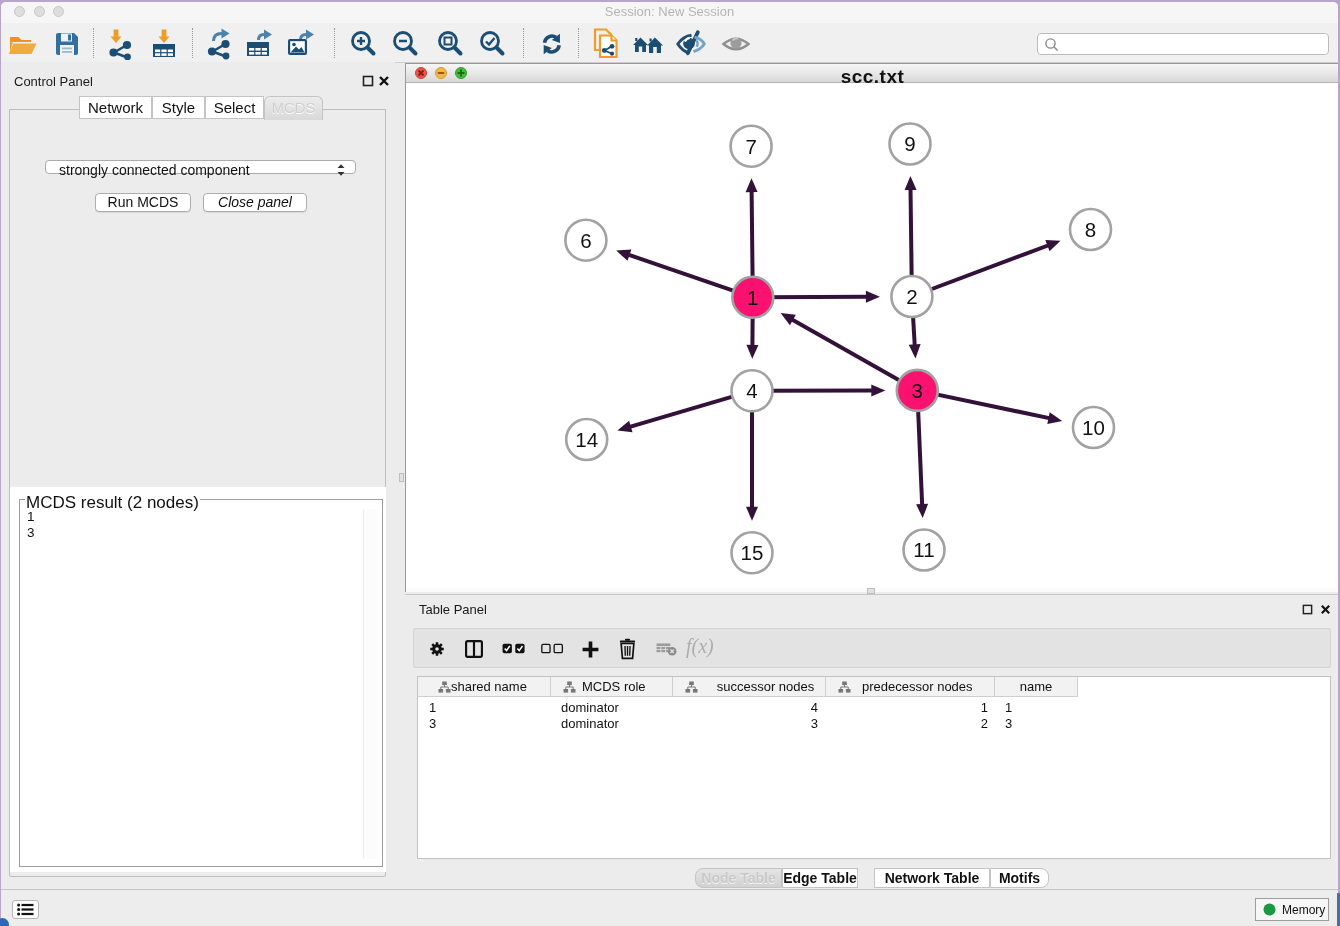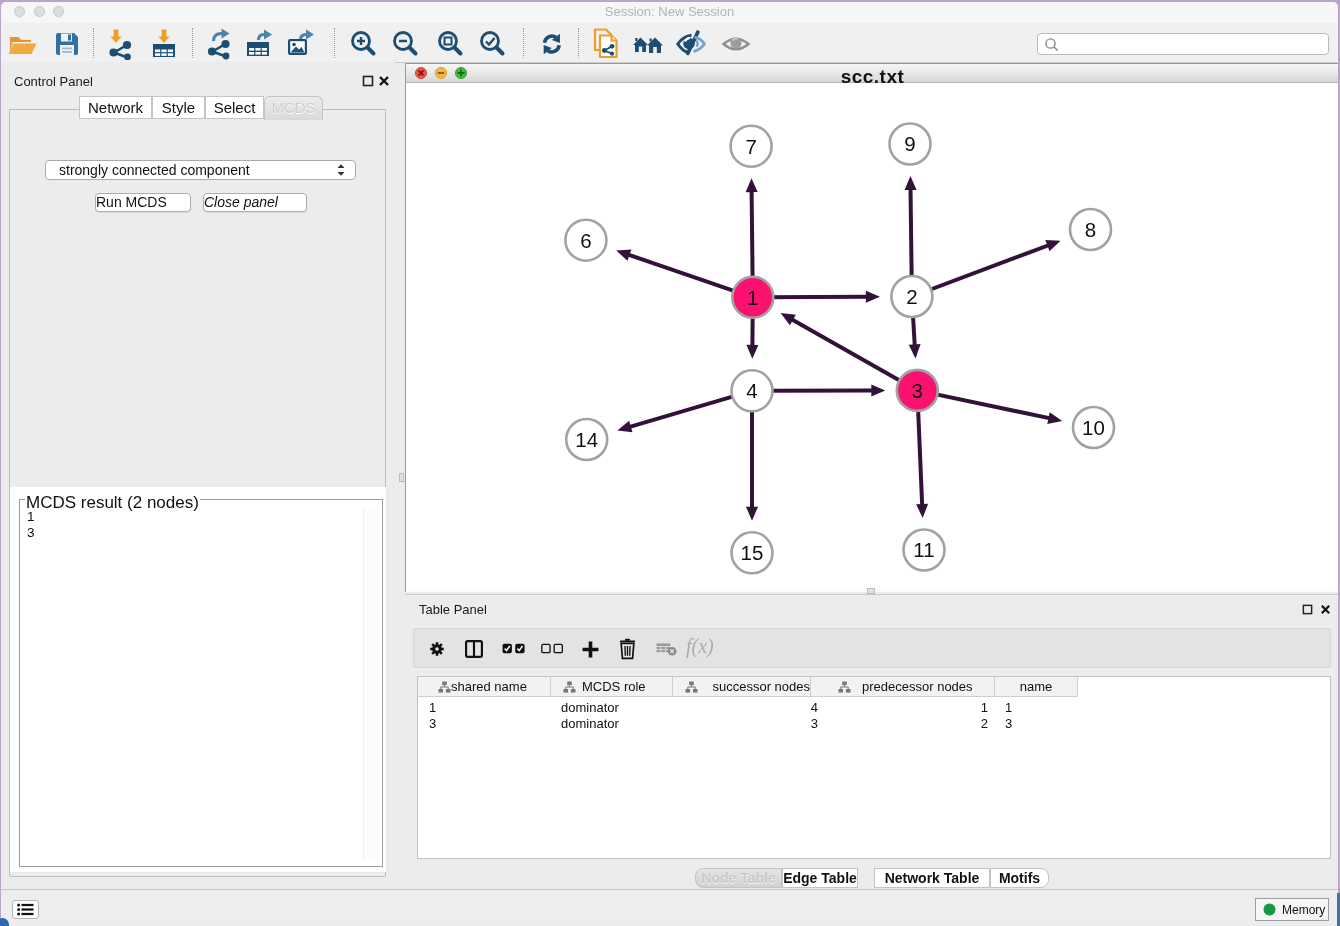--- a/index.html
+++ b/index.html
@@ -15,22 +15,22 @@
 #toolbar { position:absolute; left:0; top:21px; width:100%; height:40px; background:#f0f0f0; border-bottom:1px solid #cccccc; }
 .sep { position:absolute; top:5px; height:30px; width:0; border-left:1px dotted #9a9a9a; }
 #searchbox { position:absolute; left:1036px; top:10px; width:292px; height:22px; background:#fff; border:1px solid #bcbcbc; border-radius:4px; }
 
 #cpanel { position:absolute; left:0; top:60px; width:394px; height:827px; background:#ececec; }
 #cpanel h1 { font-size:13px; font-weight:normal; color:#1a1a1a; position:absolute; left:13px; top:12px; }
 .tab { position:absolute; top:34px; height:23px; background:#fff; border:1px solid #c4c4c4; font-size:15px; color:#111; text-align:center; line-height:21px; }
 .tabsel { background:linear-gradient(#ececec,#d9d9d9); color:#cfcfcf; text-shadow:0 1px 0 #fff; border-radius:6px 6px 0 0; }
 #tabcontent { position:absolute; left:8px; top:47px; width:377px; height:768px; border:1px solid #bdbdbd; background:#ececec; border-radius:0 0 2px 2px; }
 #optlabel { position:absolute; left:0; top:75px; width:100%; text-align:center; font-size:14px; color:#111; }
-#dropdown { position:absolute; left:44px; top:98px; width:311px; height:20px; background:#fff; border:1px solid #ababab; border-radius:4px; font-size:14px; color:#111; line-height:18px; padding-left:13px; }
-.btn { position:absolute; top:131px; height:19px; background:#fff; border:1px solid #adadad; border-radius:4px; font-size:14px; color:#111; text-align:left; line-height:17px; box-shadow:0 1px 1px rgba(0,0,0,0.08); }
+#dropdown { position:absolute; left:44px; top:98px; width:311px; height:14px; background:#fff; border:1px solid #ababab; border-radius:4px; font-size:14px; color:#111; line-height:18px; padding-left:13px; }
+.btn { position:absolute; top:131px; height:19px; background:#fff; border:1px solid #adadad; border-radius:4px; font-size:14px; color:#111; text-align:center; line-height:17px; box-shadow:0 1px 1px rgba(0,0,0,0.08); }
 #resultpanel { position:absolute; left:9px; top:425px; width:376px; height:385px; background:#fff; }
 #fieldset { position:absolute; left:9px; top:12px; width:364px; height:368px; border:1px solid #9d9d9d; }
 #fieldlegend { position:absolute; left:5px; top:-7px; background:#fff; font-size:17px; color:#111; padding:0 1px; }
 #fieldtext { position:absolute; left:7px; top:9px; font-size:13.5px; color:#111; line-height:16px; }
 #fieldscroll { position:absolute; right:4px; top:9px; width:15px; height:350px; background:#fcfcfc; border-left:1px solid #ededed; }
 
 #netwin { position:absolute; left:404px; top:61px; width:934px; height:529px; background:#fbfbfb; border:1px solid #999999; border-right:none; border-bottom:none; }
 #nettitle { position:absolute; left:0; top:0; width:100%; height:19px; background:linear-gradient(#f6f6f6,#d8d8d8); border-bottom:1px solid #b4b4b4; }
 #nettitle span { display:block; text-align:center; font-size:19px; font-weight:bold; color:#111; padding-top:2px; letter-spacing:0.5px; }
 .mtl { position:absolute; top:3px; width:12px; height:12px; border-radius:50%; }
@@ -426,21 +426,21 @@
           <circle cx="18.5" cy="9.5" r="5" fill="#8a8a8a"></circle>
           <path d="M16.5 7.5 L20.5 11.5 M20.5 7.5 L16.5 11.5" stroke="#e3e3e3" stroke-width="1.5"></path>
         </svg>
 
       <div class="abs" style="left:272px;top:6px;font-family:'Liberation Serif',serif;font-style:italic;font-size:20px;color:#adadad;">f(x)</div>
     </div>
     <div id="ttable">
       <div id="thead">
         <div class="th" style="left:0; width:133px; text-align:left; padding-left:33px;">shared name</div>
         <div class="th" style="left:133px; width:122px; text-align:left; padding-left:31px;">MCDS role</div>
-        <div class="th" style="left:240px; width:153px; text-align:right; padding-left:33px;">successor nodes</div>
+        <div class="th" style="left:255px; width:153px; text-align:center; padding-left:33px;">successor nodes</div>
         <div class="th" style="left:408px; width:169px; text-align:left; padding-left:36px;">predecessor nodes</div>
         <div class="th" style="left:577px; width:83px; border-right:1px solid #cfcfcf;">name</div>
         <svg class="abs treeic" style="left:20px;top:4px;" width="13" height="12" viewBox="0 0 13 12">
             <rect x="4.2" y="0.5" width="4.6" height="3.6" fill="#777"></rect>
             <path d="M6.5 4 L6.5 6 M2.8 8 L2.8 6 L10.2 6 L10.2 8" stroke="#777" fill="none" stroke-width="1"></path>
             <rect x="0.5" y="8" width="4.6" height="3.6" fill="#777"></rect>
             <rect x="7.9" y="8" width="4.6" height="3.6" fill="#777"></rect>
           </svg>
         <svg class="abs treeic" style="left:145px;top:4px;" width="13" height="12" viewBox="0 0 13 12">
             <rect x="4.2" y="0.5" width="4.6" height="3.6" fill="#777"></rect>

